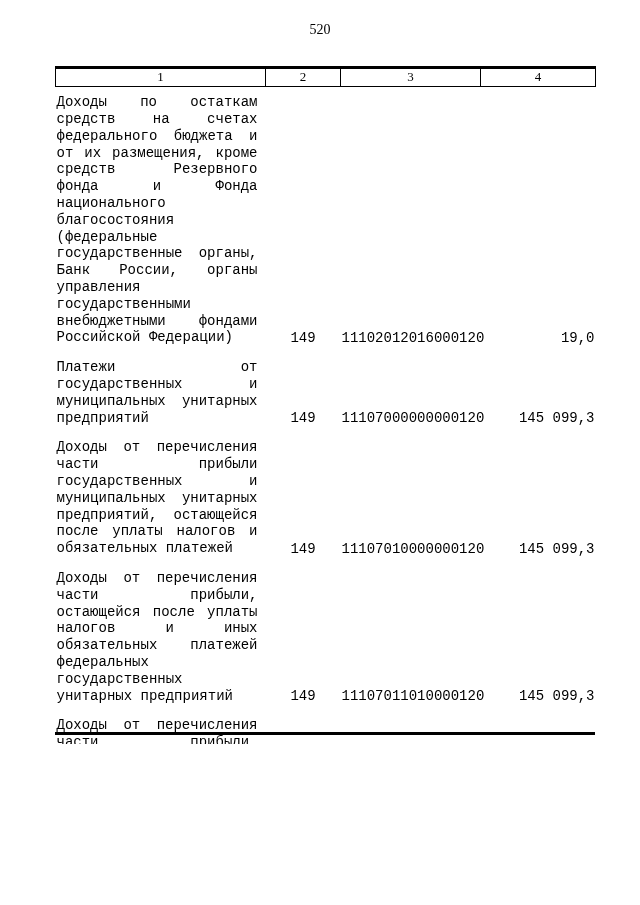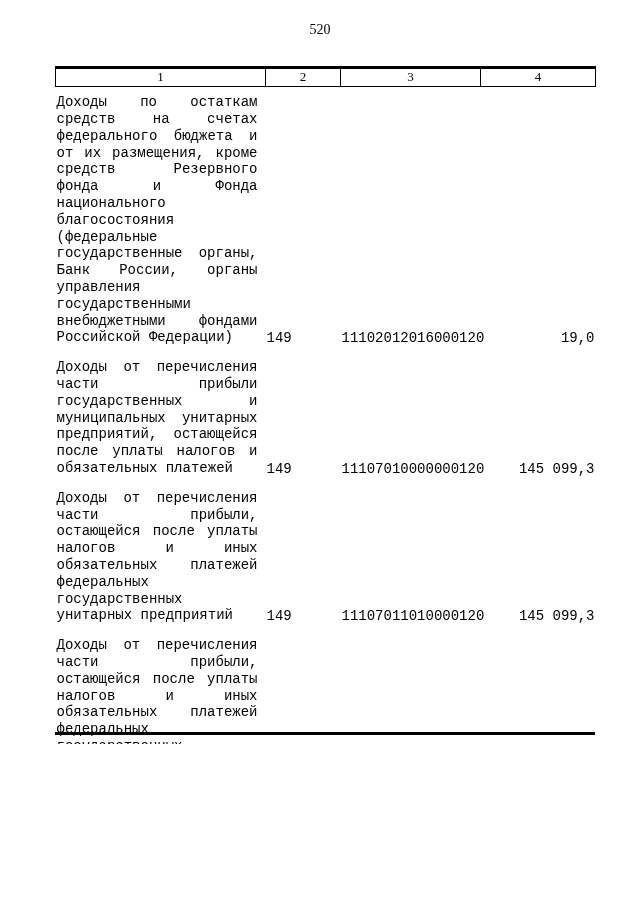--- a/index.html
+++ b/index.html
@@ -54,21 +54,21 @@
     padding-bottom: 0;
     font-family: Liberation Mono, monospace;
   }
   tbody tr:first-child td { padding-top: 7px; }
   td.name-cell {
     text-align: justify;
     line-height: 1.2;
     padding-right: 8px;
   }
   td.code-cell {
-    text-align: left;
+    text-align: center;
     white-space: nowrap;
   }
   td.kbk-cell {
     text-align: left;
     white-space: nowrap;
   }
   td.amount-cell {
     text-align: right;
     white-space: nowrap;
     padding-right: 1px;
@@ -105,20 +105,26 @@
       </tr>
     </thead>
     <tbody id="table-body">
         <tr>
           <td class="name-cell">Доходы по остаткам средств на счетах федерального бюджета и от их размещения, кроме средств Резервного фонда и Фонда национального благосостояния (федеральные государственные органы, Банк России, органы управления государственными внебюджетными фондами Российской Федерации)</td>
           <td class="code-cell">149</td>
           <td class="kbk-cell">11102012016000120</td>
           <td class="amount-cell">19,0</td>
         </tr>
         <tr>
+          <td class="name-cell">Платежи от государственных и муниципальных унитарных предприятий</td>
+          <td class="code-cell">149</td>
+          <td class="kbk-cell">11107000000000120</td>
+          <td class="amount-cell">145 099,3</td>
+        </tr>
+        <tr>
           <td class="name-cell">Доходы от перечисления части прибыли государственных и муниципальных унитарных предприятий, остающейся после уплаты налогов и обязательных платежей</td>
           <td class="code-cell">149</td>
           <td class="kbk-cell">11107010000000120</td>
           <td class="amount-cell">145 099,3</td>
         </tr>
         <tr>
           <td class="name-cell">Доходы от перечисления части прибыли, остающейся после уплаты налогов и иных обязательных платежей федеральных государственных унитарных предприятий</td>
           <td class="code-cell">149</td>
           <td class="kbk-cell">11107011010000120</td>
           <td class="amount-cell">145 099,3</td>

